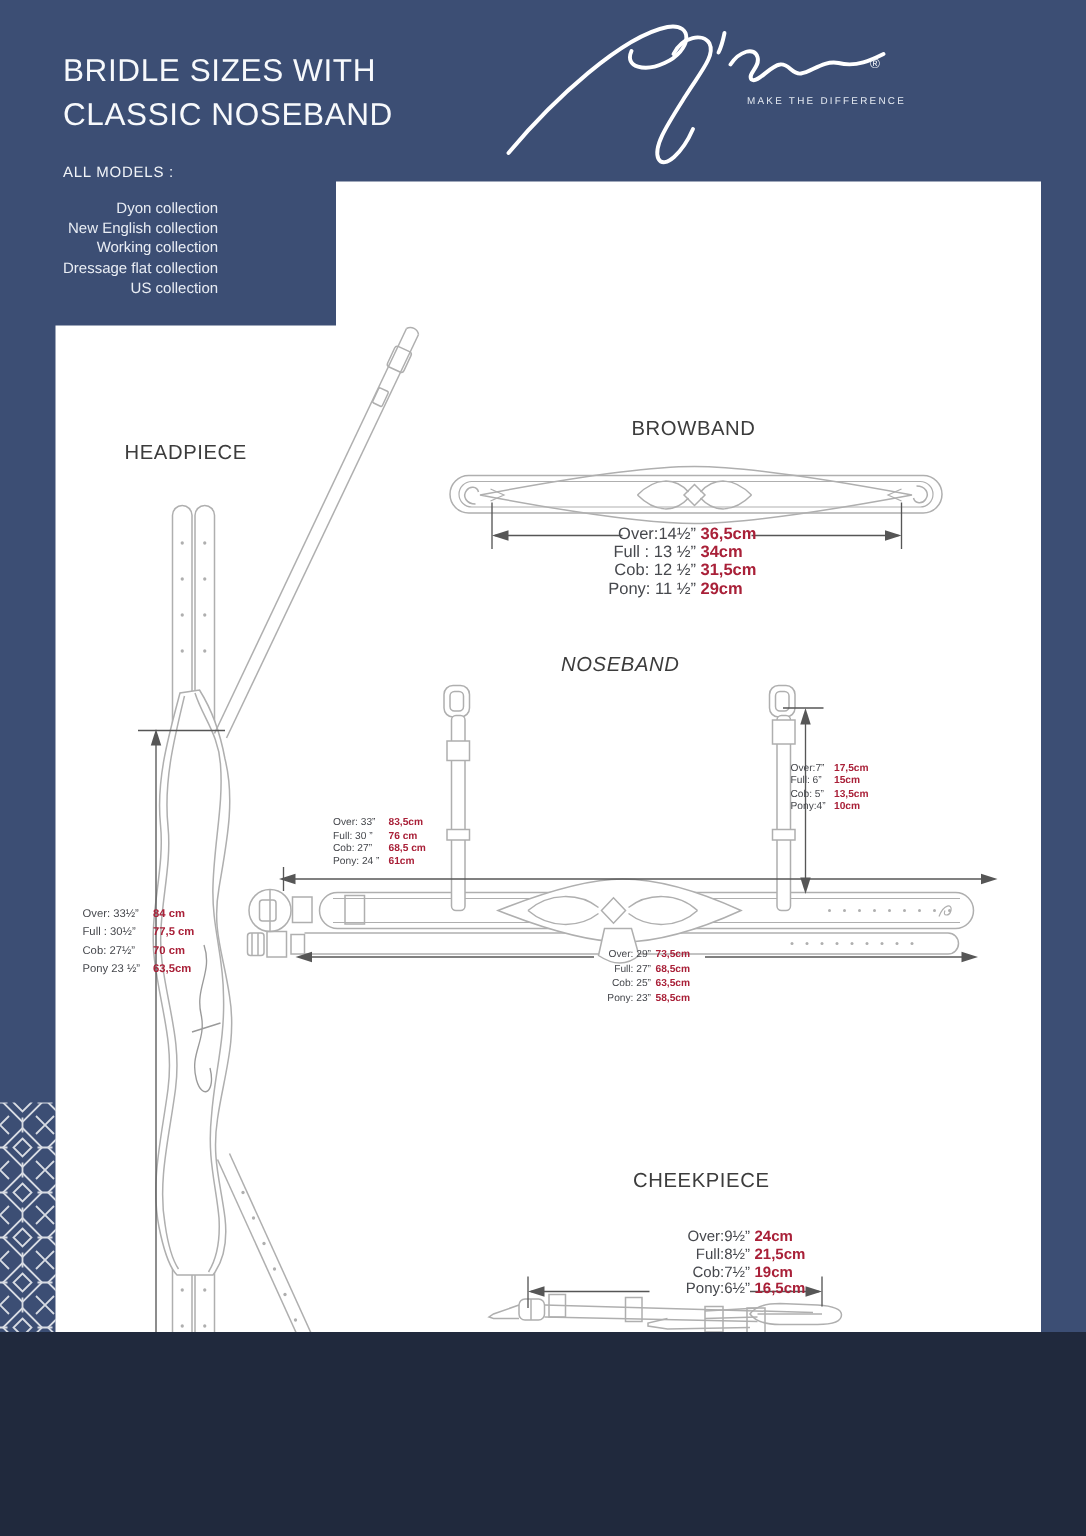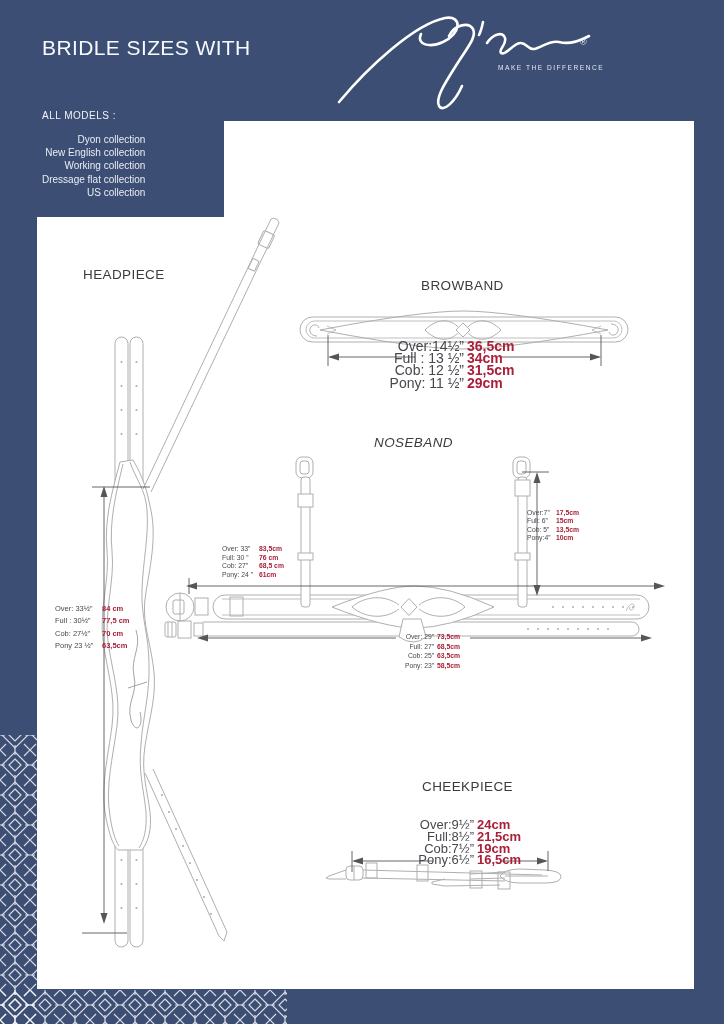--- a/index.html
+++ b/index.html
@@ -1,17 +1,17 @@
 <!DOCTYPE html>
 <html><head>
 <meta charset="utf-8">
 <style>
   html,body{margin:0;padding:0;background:#20293d;}
   .page{
-    position:relative;width:724px;height:1024px;overflow:hidden;
+    position:relative;width:724px;height:888px;overflow:hidden;
     background:#3C4E74;
     font-family:"Liberation Sans", sans-serif;
     -webkit-font-smoothing:antialiased;
   }
   .white-panel{position:absolute;left:37px;top:121px;width:657px;height:868px;background:#ffffff;}
   .artwork{position:absolute;left:0;top:0;width:724px;height:1024px;pointer-events:none;}
   .models-box{position:absolute;left:0;top:0;width:224px;height:217px;background:#3C4E74;}
   .title{
     position:absolute;left:42px;top:33px;color:#F7F9FC;
     font-size:21px;line-height:29px;letter-spacing:0.4px;font-weight:400;white-space:pre;
@@ -22,25 +22,25 @@
   .models-list{position:absolute;left:42px;top:133px;color:#E9EDF4;font-size:10px;line-height:13.2px;}
   .models-list span{display:block;text-align:right;}
   .sec-label{position:absolute;color:#3C3C3C;font-size:13.5px;letter-spacing:0.4px;}
   .mblock{position:absolute;display:grid;column-gap:3px;row-gap:0;}
   .mblock span{display:block;white-space:nowrap;}
   .msize{color:#46484D;}
   .mcm{color:#A92038;font-weight:bold;}
   .mblock.c .msize{text-align:right;}
   .mblock.l .msize{text-align:left;}
   .mb-headpiece{left:55px;top:603px;font-size:7.5px;line-height:12.4px;grid-template-columns:44px auto;}
-  .mb-browband{left:388px;top:340px;font-size:14px;line-height:12.2px;grid-template-columns:76px auto;}
+  .mb-browband{left:388px;top:350px;font-size:11px;line-height:12.2px;grid-template-columns:76px auto;}
   .mb-nose-crown{left:222px;top:545px;font-size:6.8px;line-height:8.6px;grid-template-columns:34px auto;}
   .mb-nose-hanger{left:527px;top:509px;font-size:6.8px;line-height:8.4px;grid-template-columns:26px auto;}
   .mb-nose-flash{left:368px;top:632px;font-size:6.8px;line-height:9.6px;grid-template-columns:66px auto;}
-  .mb-cheekpiece{left:394px;top:819px;font-size:13px;line-height:11.8px;grid-template-columns:80px auto;}
+  .mb-cheekpiece{left:420px;top:819px;font-size:10px;line-height:11.8px;grid-template-columns:80px auto;}
 </style>
 </head>
 <body>
 
 <div class="page">
 
   <div class="white-panel"></div>
 
   <svg class="artwork" viewBox="0 0 724 1024" xmlns="http://www.w3.org/2000/svg">
     <defs>
@@ -241,33 +241,33 @@
       <line x1="548" y1="851" x2="548" y2="871"></line>
       <line x1="354" y1="861" x2="433" y2="861"></line>
       <line x1="500" y1="861" x2="546" y2="861"></line>
       <polygon points="352,861 363,857.5 363,864.5" fill="#565656" stroke="none"></polygon>
       <polygon points="548,861 537,857.5 537,864.5" fill="#565656" stroke="none"></polygon>
     </g>
   </svg>
 
   <div class="models-box"></div>
 
-  <div class="title"><span>BRIDLE SIZES WITH</span><br></div>
+  <div class="title"><span>BRIDLE SIZES WITH</span><br><span>CLASSIC NOSEBAND</span></div>
   <div class="regmark">®</div>
   <div class="tagline">MAKE THE DIFFERENCE</div>
   <div class="models-heading">ALL MODELS :</div>
   <div class="models-list">
     <span>Dyon collection</span>
     <span>New English collection</span>
     <span>Working collection</span>
     <span>Dressage flat collection</span>
     <span>US collection</span>
   </div>
 
-  <div class="sec-label" style="left:83px;top:267px;">HEADPIECE</div>
+  <div class="sec-label" style="left:83px;top:294px;">HEADPIECE</div>
   <div class="sec-label" style="left:421px;top:278px;">BROWBAND</div>
   <div class="sec-label" style="left:374px;top:435px;font-style:italic;">NOSEBAND</div>
   <div class="sec-label" style="left:422px;top:779px;">CHEEKPIECE</div>
 
   <div class="mblock l mb-headpiece">
     <span class="msize">Over: 33½”</span>
       <span class="mcm">84 cm</span>
     <span class="msize">Full : 30½”</span>
       <span class="mcm">77,5 cm</span>
     <span class="msize">Cob: 27½”</span>

